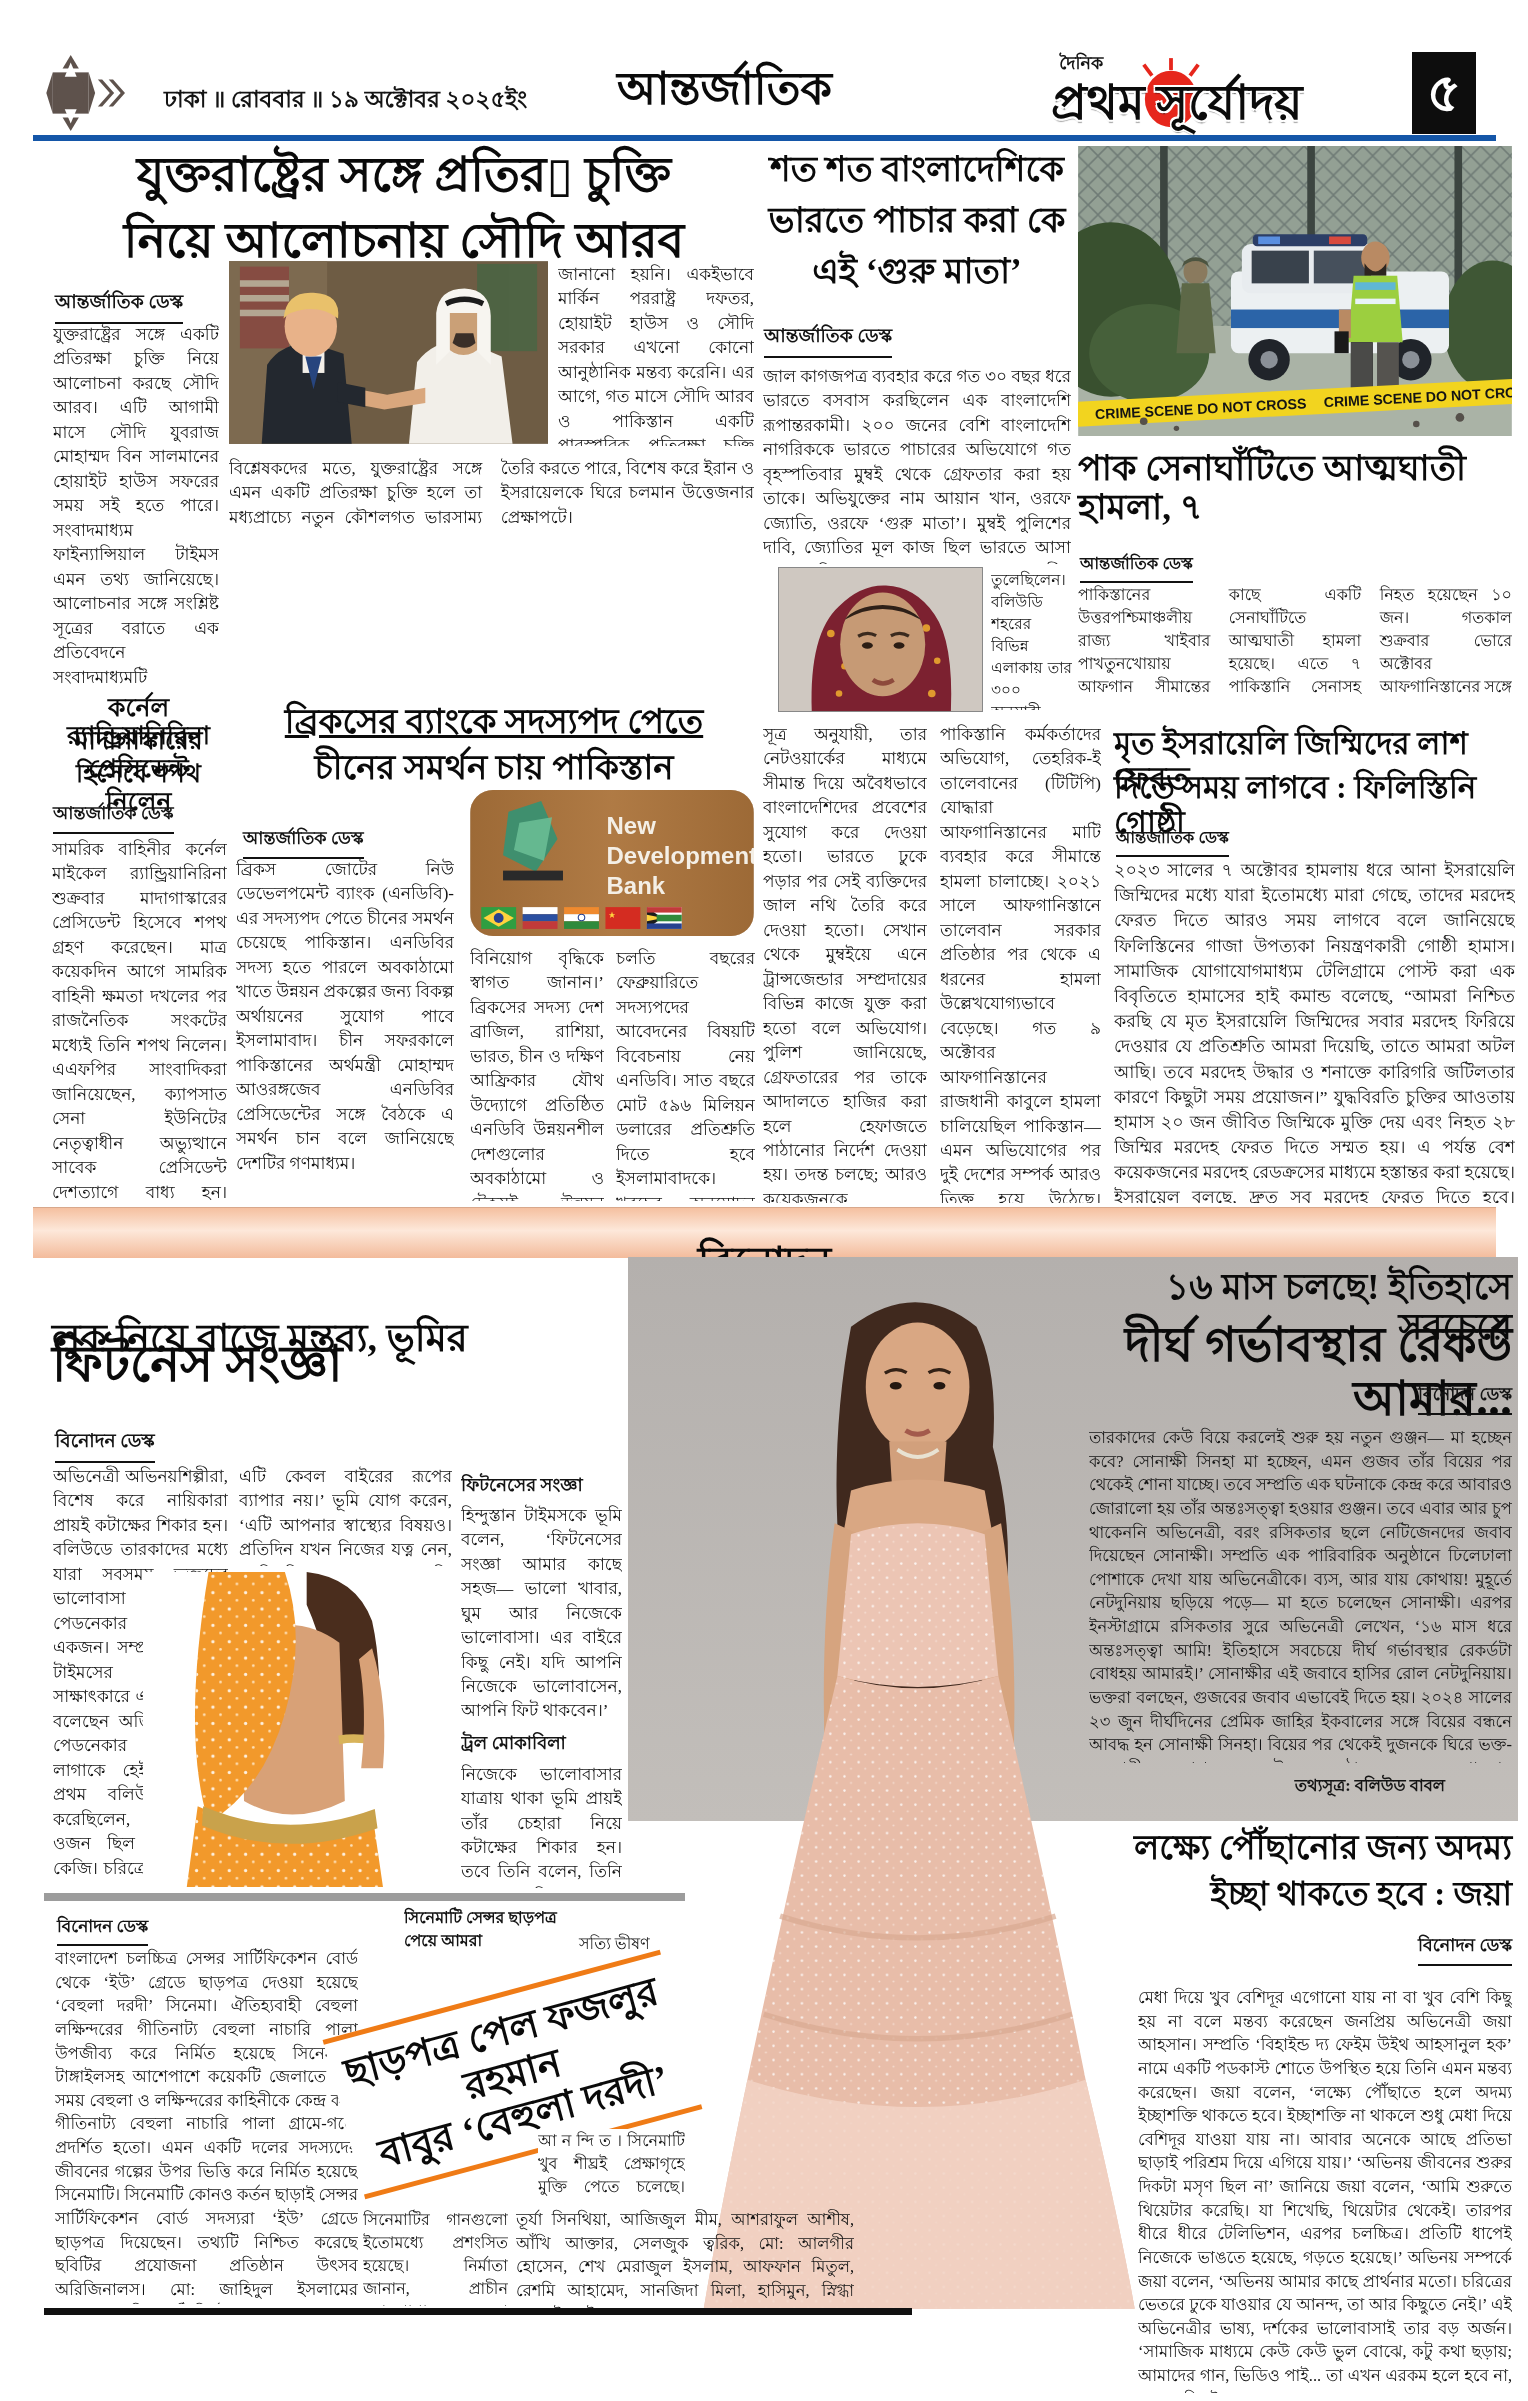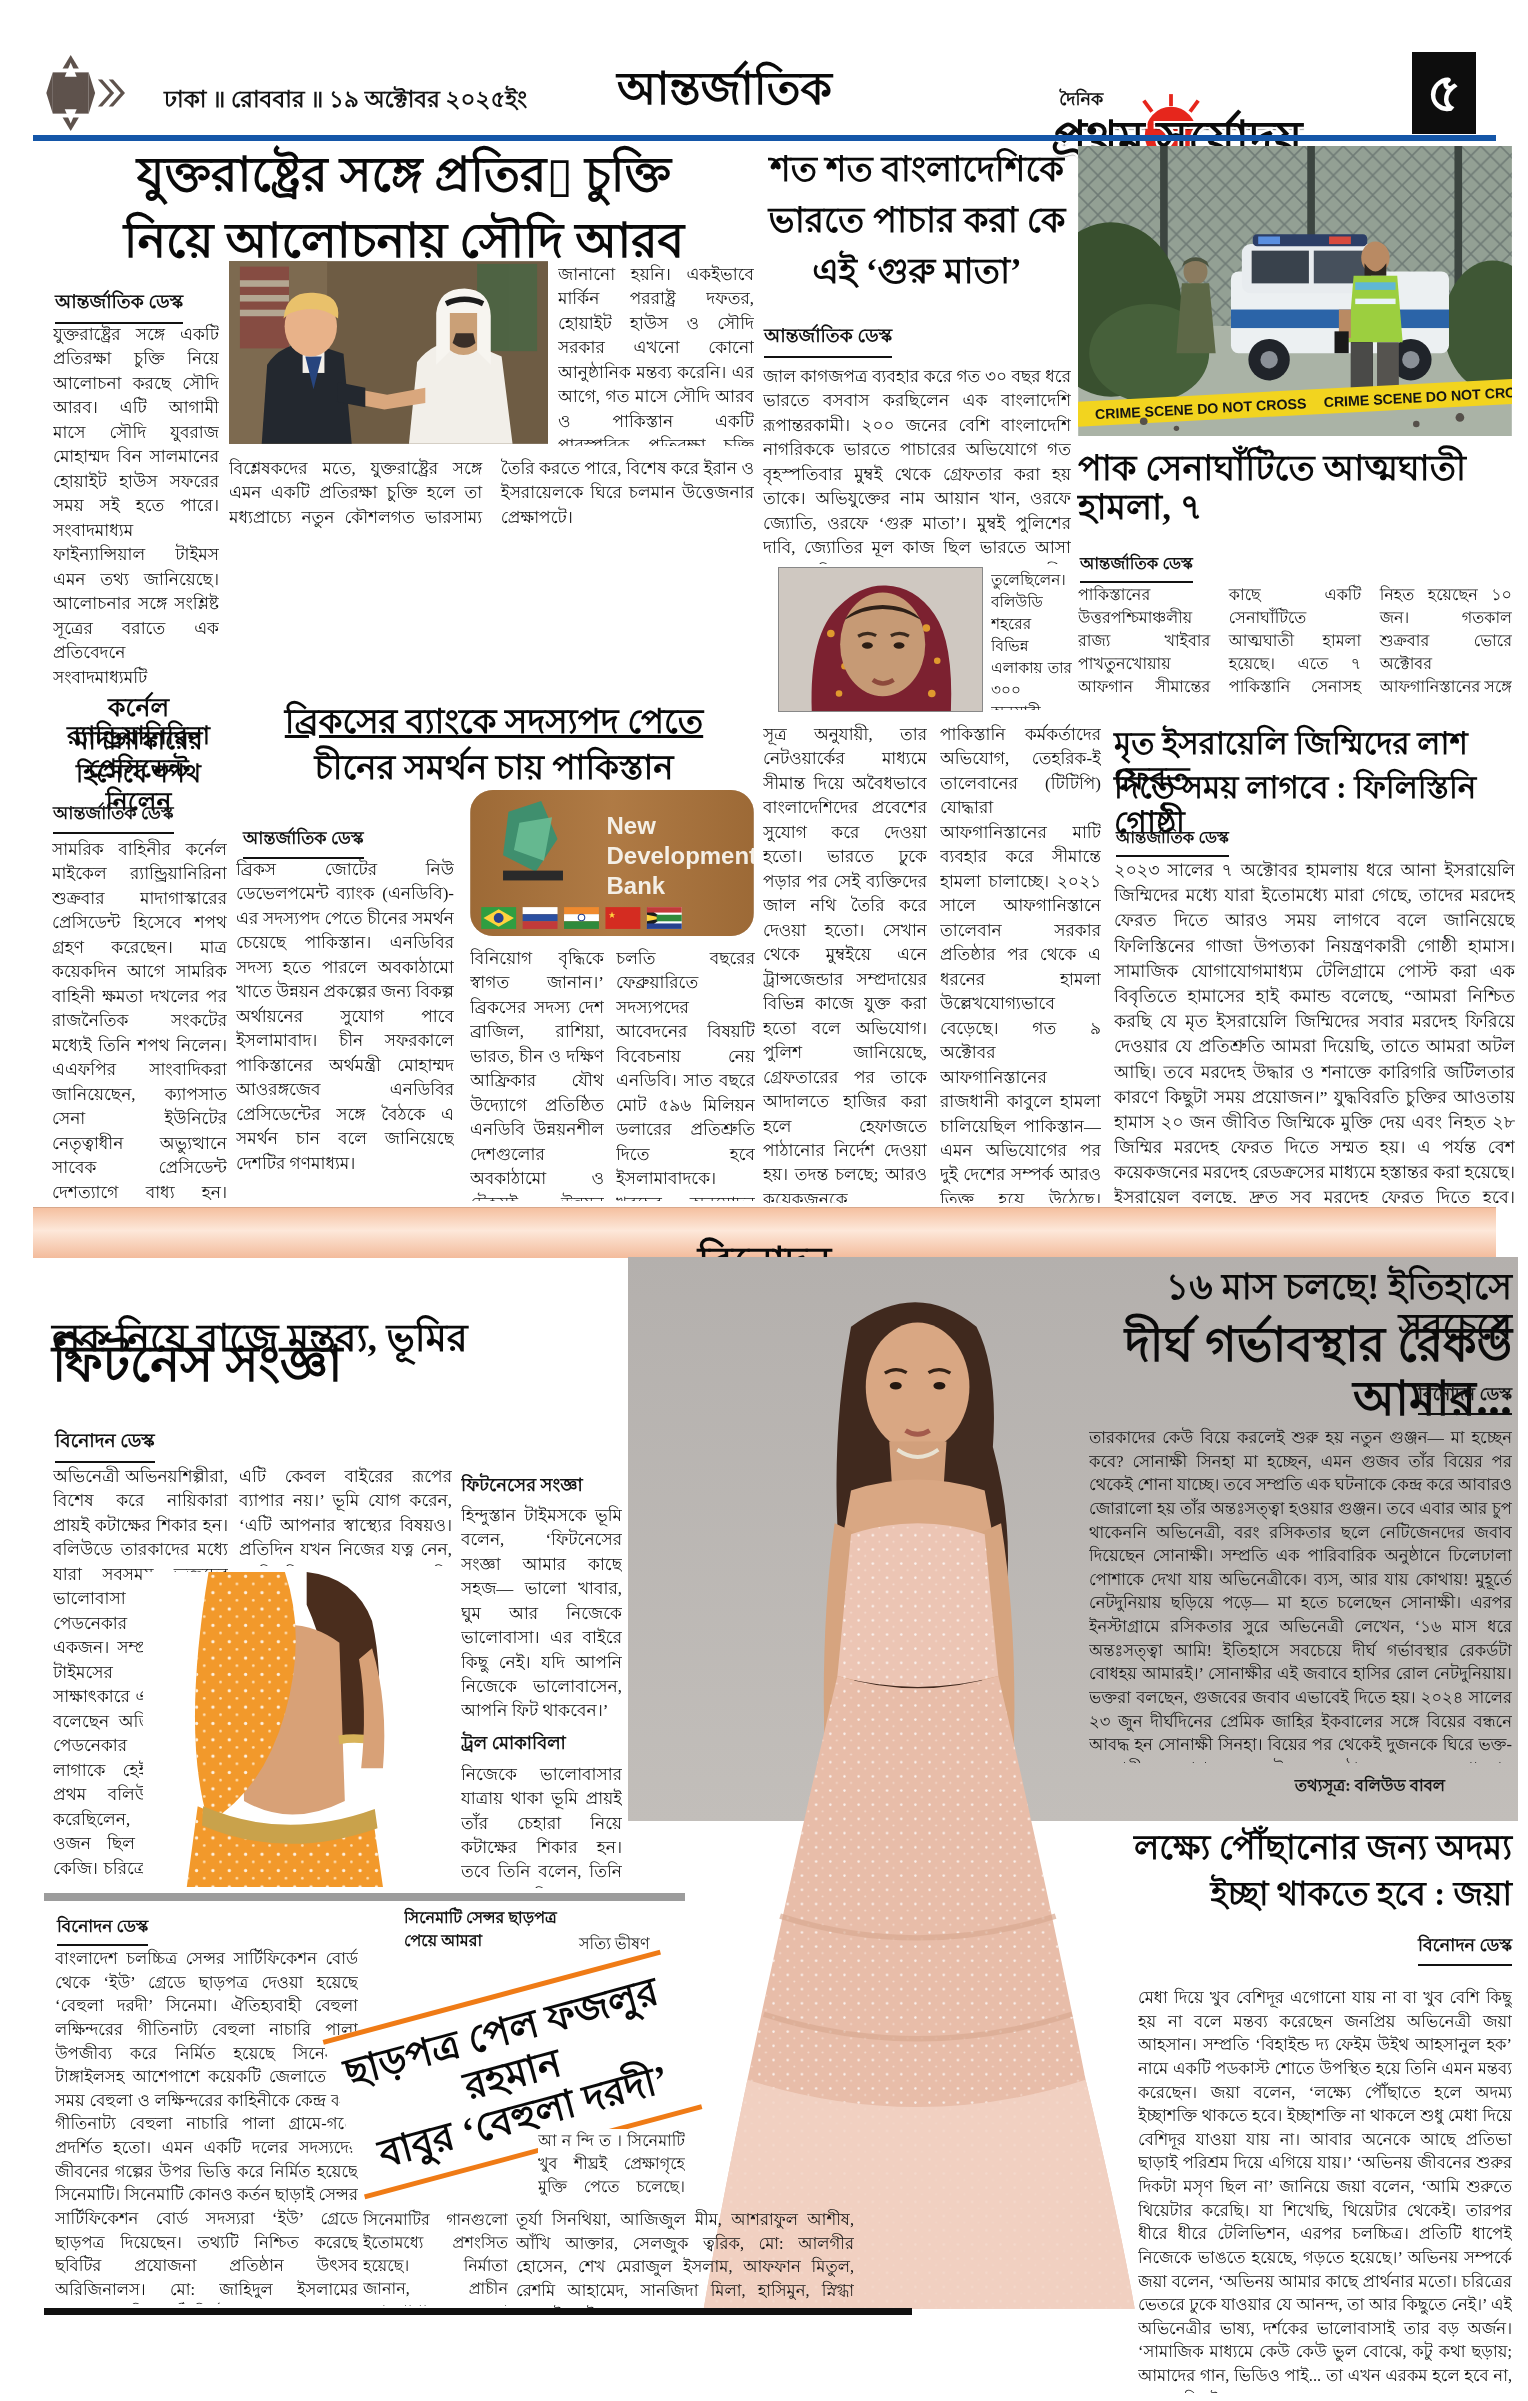--- a/index.html
+++ b/index.html
@@ -43,21 +43,21 @@
         <path d="M95,45 l22,25 -22,25 8,0 22,-25 -22,-25z"></path>
         <path d="M115,45 l22,25 -22,25 8,0 22,-25 -22,-25z"></path>
       </g>
       <polygon points="45,14 56,40 34,40" fill="#fff"></polygon>
       <polygon points="45,126 56,100 34,100" fill="#fff"></polygon>
     </svg>
   </div>
   <div class="abs" style="left:164px;top:81px;width:415px;font-size:23px;font-weight:bold;">ঢাকা ॥ রোববার ॥ ১৯ অক্টোবর ২০২৫ইং</div>
   <div class="abs hl" style="left:617px;top:64px;width:327px;font-size:45px;">আন্তর্জাতিক</div>
 
-  <div class="abs" style="left:1051px;top:50px;width:355px;height:85px;margin-top:36px;">
+  <div class="abs" style="left:1051px;top:50px;width:355px;height:85px;">
     <svg class="abs" style="left:71px;top:8.2px;" width="98" height="71" viewBox="0 0 180 130">
       <g stroke="#e6261c" stroke-width="7">
         <line x1="90" y1="0" x2="90" y2="22"></line>
           <line x1="40" y1="12" x2="55" y2="32"></line>
         <line x1="140" y1="12" x2="125" y2="32"></line>
           <line x1="12" y1="55" x2="35" y2="62"></line>
         <line x1="168" y1="55" x2="145" y2="62"></line>
       </g>
       <ellipse cx="90" cy="75" rx="48" ry="52" fill="#e6261c"></ellipse>
     </svg>

